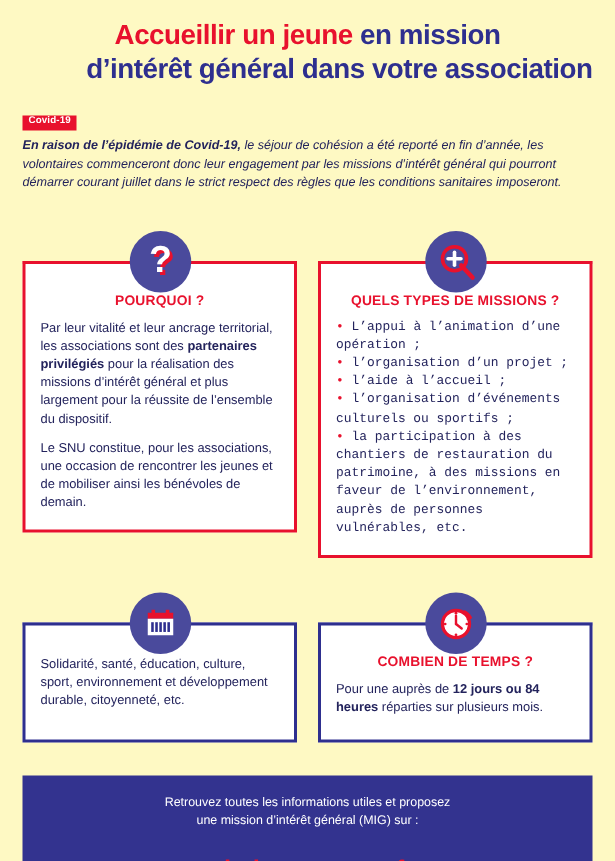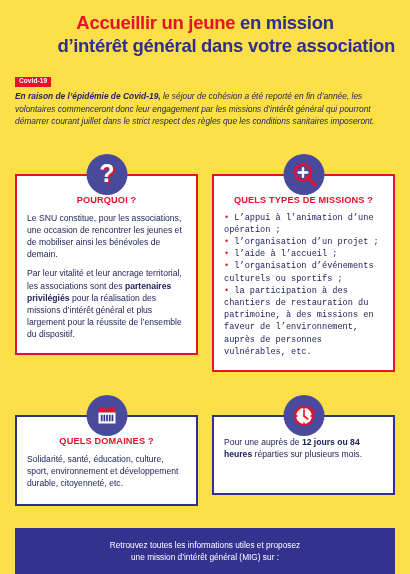--- a/index.html
+++ b/index.html
@@ -9,21 +9,21 @@
     height: 574px;
     background: #f4f3f1;
     font-family: "Liberation Sans", sans-serif;
     overflow: hidden;
   }
 
   .page {
     position: relative;
     width: 410px;
     height: 574px;
-    background: #fde047;
+    background: #fef9c3;
     padding: 0 15px;
   }
 
   
   .title {
     text-align: center;
     padding-top: 11px;
     font-size: 18.5px;
     font-weight: bold;
     line-height: 1.25;
@@ -177,22 +177,22 @@
       <div class="connector"></div>
       <div class="icon-badge">
         <svg width="41" height="41" viewBox="0 0 41 41" aria-hidden="true">
           <text x="22.5" y="29" font-family="Liberation Sans, sans-serif" font-size="25" font-weight="bold" fill="#e8112d" text-anchor="middle">?</text>
           <text x="20.5" y="27.5" font-family="Liberation Sans, sans-serif" font-size="25" font-weight="bold" fill="#ffffff" text-anchor="middle">?</text>
         </svg>
       </div>
       <div class="card">
         <div class="card-title">POURQUOI ?</div>
         <div class="card-body">
+          <p><span>Par leur vitalité et leur ancrage territorial, les associations sont des </span><b>partenaires privilégiés</b><span> pour la réalisation des missions d’intérêt général et plus largement pour la réussite de l’ensemble du dispositif.</span></p>
           <p>Le SNU constitue, pour les associations, une occasion de rencontrer les jeunes et de mobiliser ainsi les bénévoles de demain.</p>
-          <p><span>Par leur vitalité et leur ancrage territorial, les associations sont des </span><b>partenaires privilégiés</b><span> pour la réalisation des missions d’intérêt général et plus largement pour la réussite de l’ensemble du dispositif.</span></p>
         </div>
       </div>
     </div>
 
     <div class="card-wrap">
       <div class="connector"></div>
       <div class="icon-badge">
         <svg width="41" height="41" viewBox="0 0 41 41" aria-hidden="true">
           <line x1="24" y1="23" x2="31.5" y2="31" stroke="#e8112d" stroke-width="3" stroke-linecap="round"></line>
           <circle cx="19.5" cy="18.5" r="8" fill="none" stroke="#e8112d" stroke-width="2.4"></circle>
@@ -224,21 +224,20 @@
           <rect x="24" y="11.5" width="2.4" height="3.5" fill="#e8112d"></rect>
           <rect x="12" y="17.5" width="17" height="11" fill="#ffffff"></rect>
           <rect x="14.3" y="19.8" width="1.7" height="6.5" fill="#2e2f8f"></rect>
           <rect x="17" y="19.8" width="1.7" height="6.5" fill="#2e2f8f"></rect>
           <rect x="19.7" y="19.8" width="1.7" height="6.5" fill="#2e2f8f"></rect>
           <rect x="22.4" y="19.8" width="1.7" height="6.5" fill="#2e2f8f"></rect>
           <rect x="25.1" y="19.8" width="1.7" height="6.5" fill="#2e2f8f"></rect>
         </svg>
       </div>
       <div class="card navy short">
-        <div class="card-title">QUELS DOMAINES ?</div>
         <div class="card-body">
           <p>Solidarité, santé, éducation, culture, sport, environnement et développement durable, citoyenneté, etc.</p>
         </div>
       </div>
     </div>
 
     <div class="card-wrap">
       <div class="connector navy"></div>
       <div class="icon-badge">
         <svg width="41" height="41" viewBox="0 0 41 41" aria-hidden="true">
@@ -247,20 +246,21 @@
           <line x1="20.5" y1="21" x2="24.3" y2="24" stroke="#e8112d" stroke-width="1.6" stroke-linecap="round"></line>
           <circle cx="20.5" cy="13.8" r="0.9" fill="#e8112d"></circle>
           <circle cx="27.7" cy="21" r="0.9" fill="#e8112d"></circle>
           <circle cx="20.5" cy="28.2" r="0.9" fill="#e8112d"></circle>
           <circle cx="13.3" cy="21" r="0.9" fill="#e8112d"></circle>
           <path d="M 28.5 14.5 L 31 17.5 L 27.5 18.2 Z" fill="#e8112d"></path>
           <path d="M 25.5 12.5 A 9.5 9.5 0 0 1 30.5 17.2" fill="none" stroke="#e8112d" stroke-width="1.8"></path>
         </svg>
       </div>
       <div class="card navy short">
+        <div class="card-title">COMBIEN DE TEMPS ?</div>
         <div class="card-body">
           <p><span>Pour une auprès de </span><b>12 jours ou 84 heures</b><span> réparties sur plusieurs mois.</span></p>
         </div>
       </div>
     </div>
   </div>
 
   <div class="footer">
     <div class="footer-text">Retrouvez toutes les informations utiles et proposez</div>
     <div class="footer-text">une mission d’intérêt général (MIG) sur :</div>

